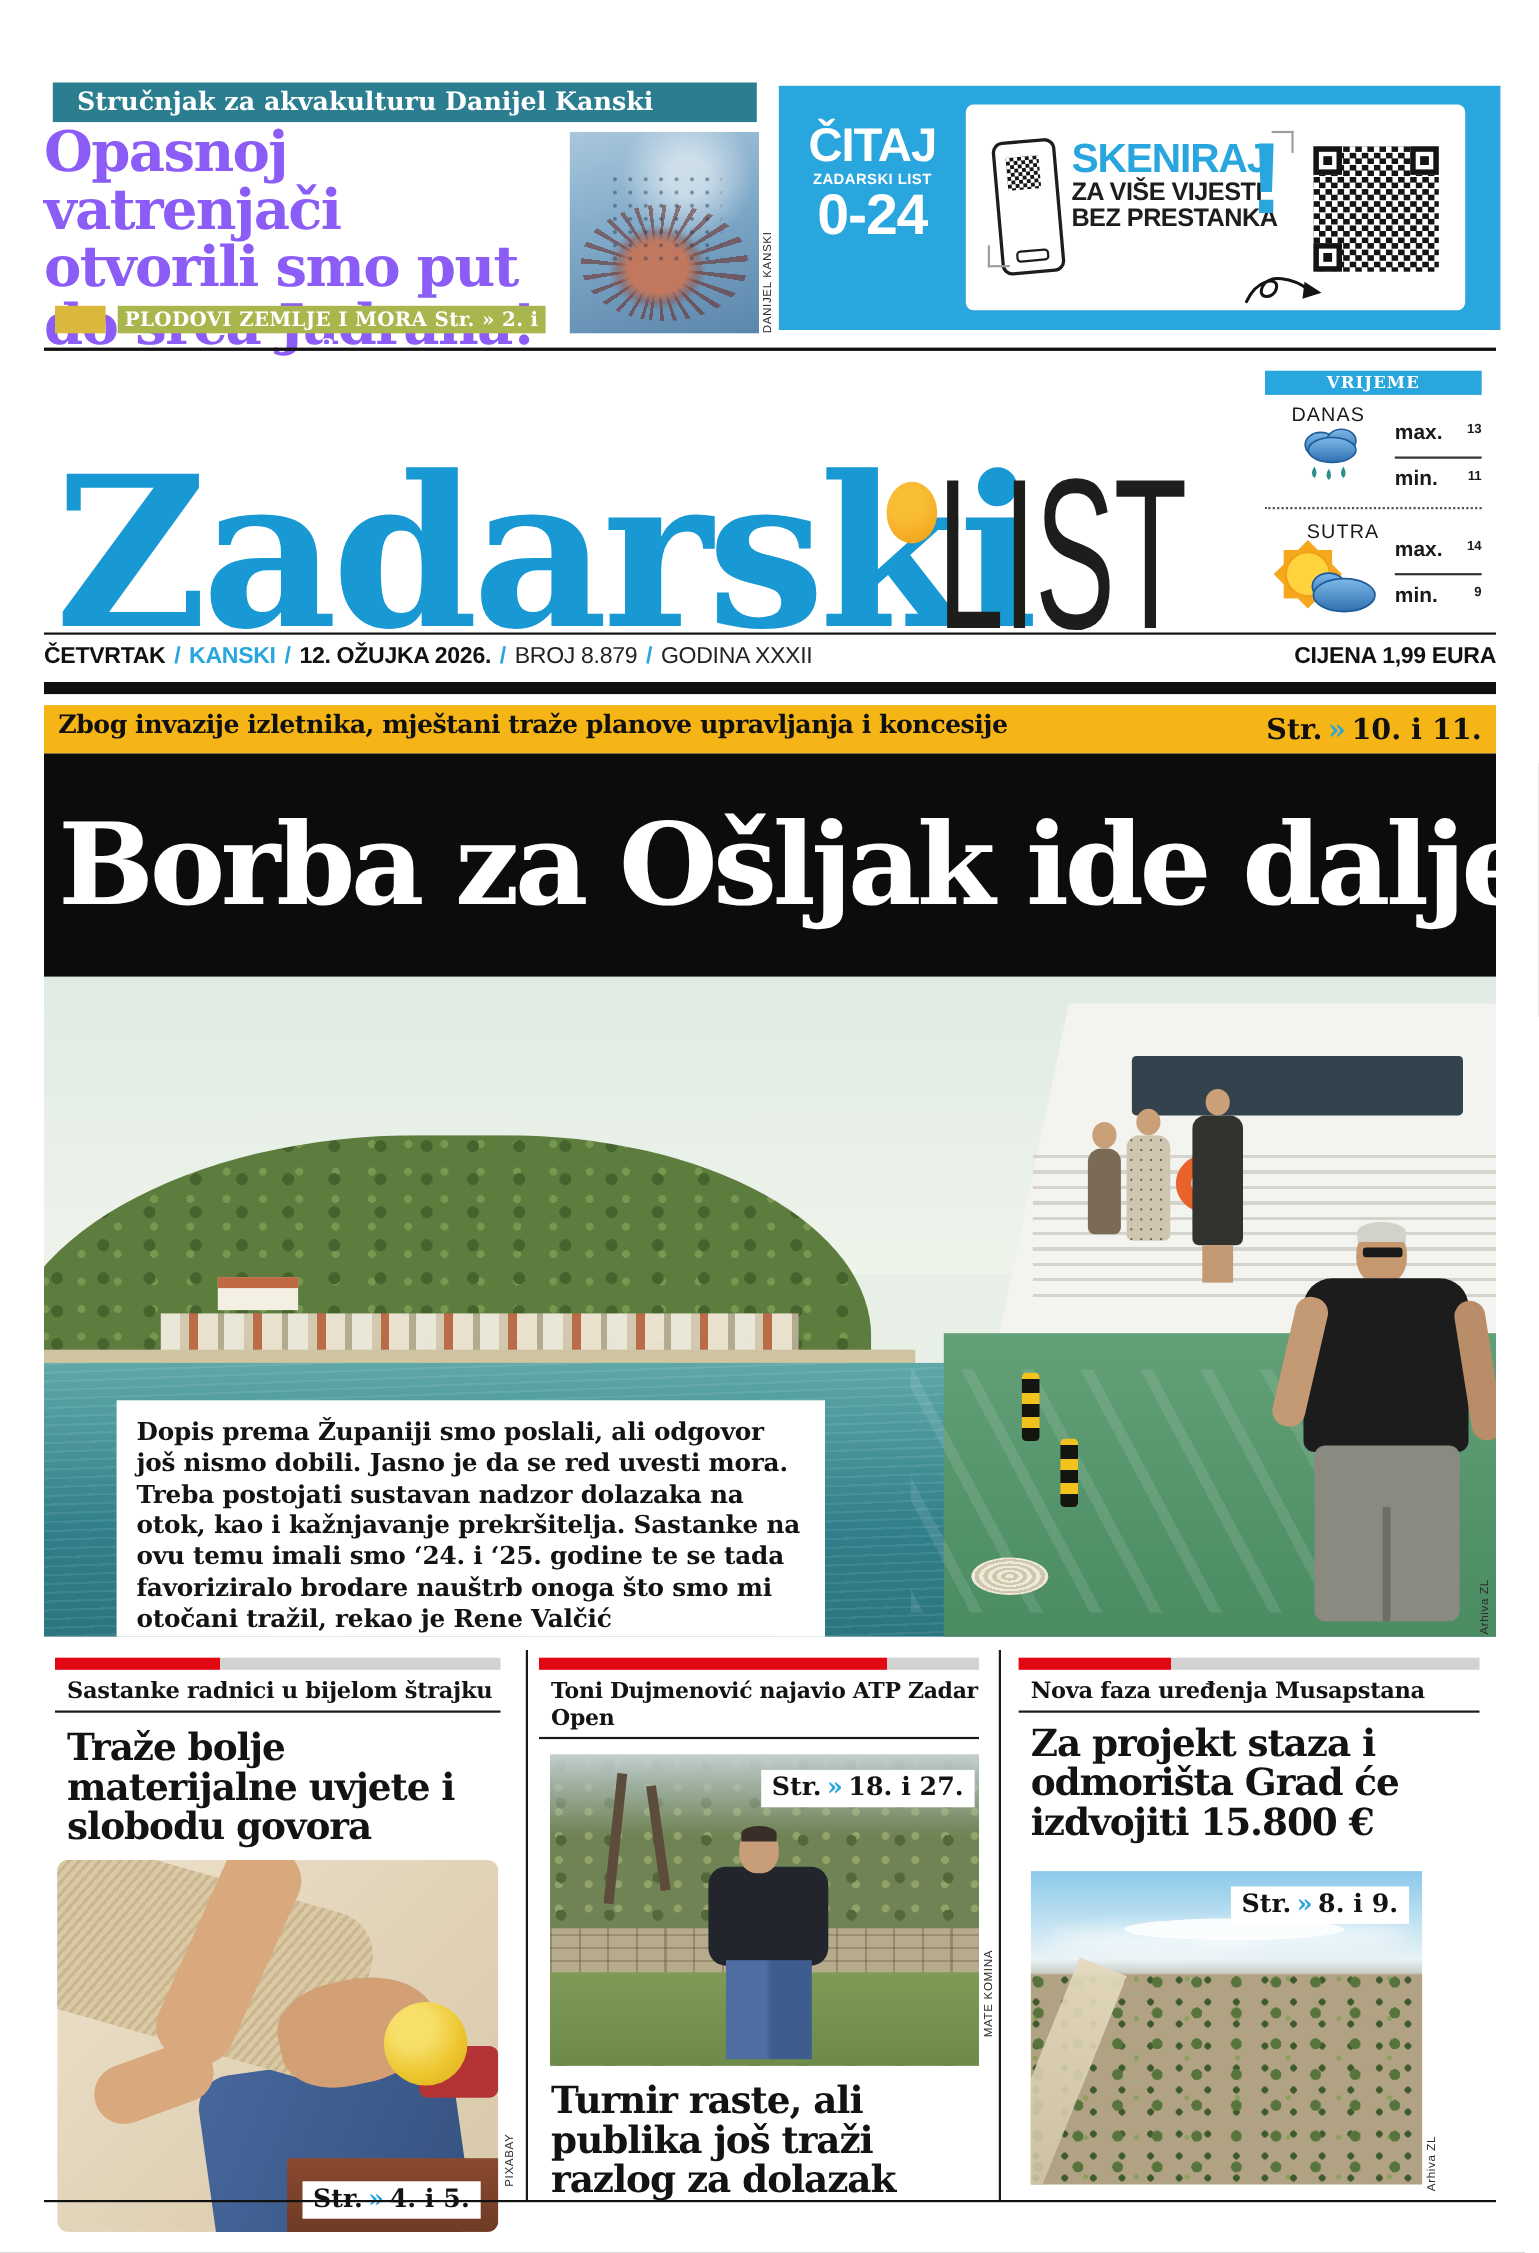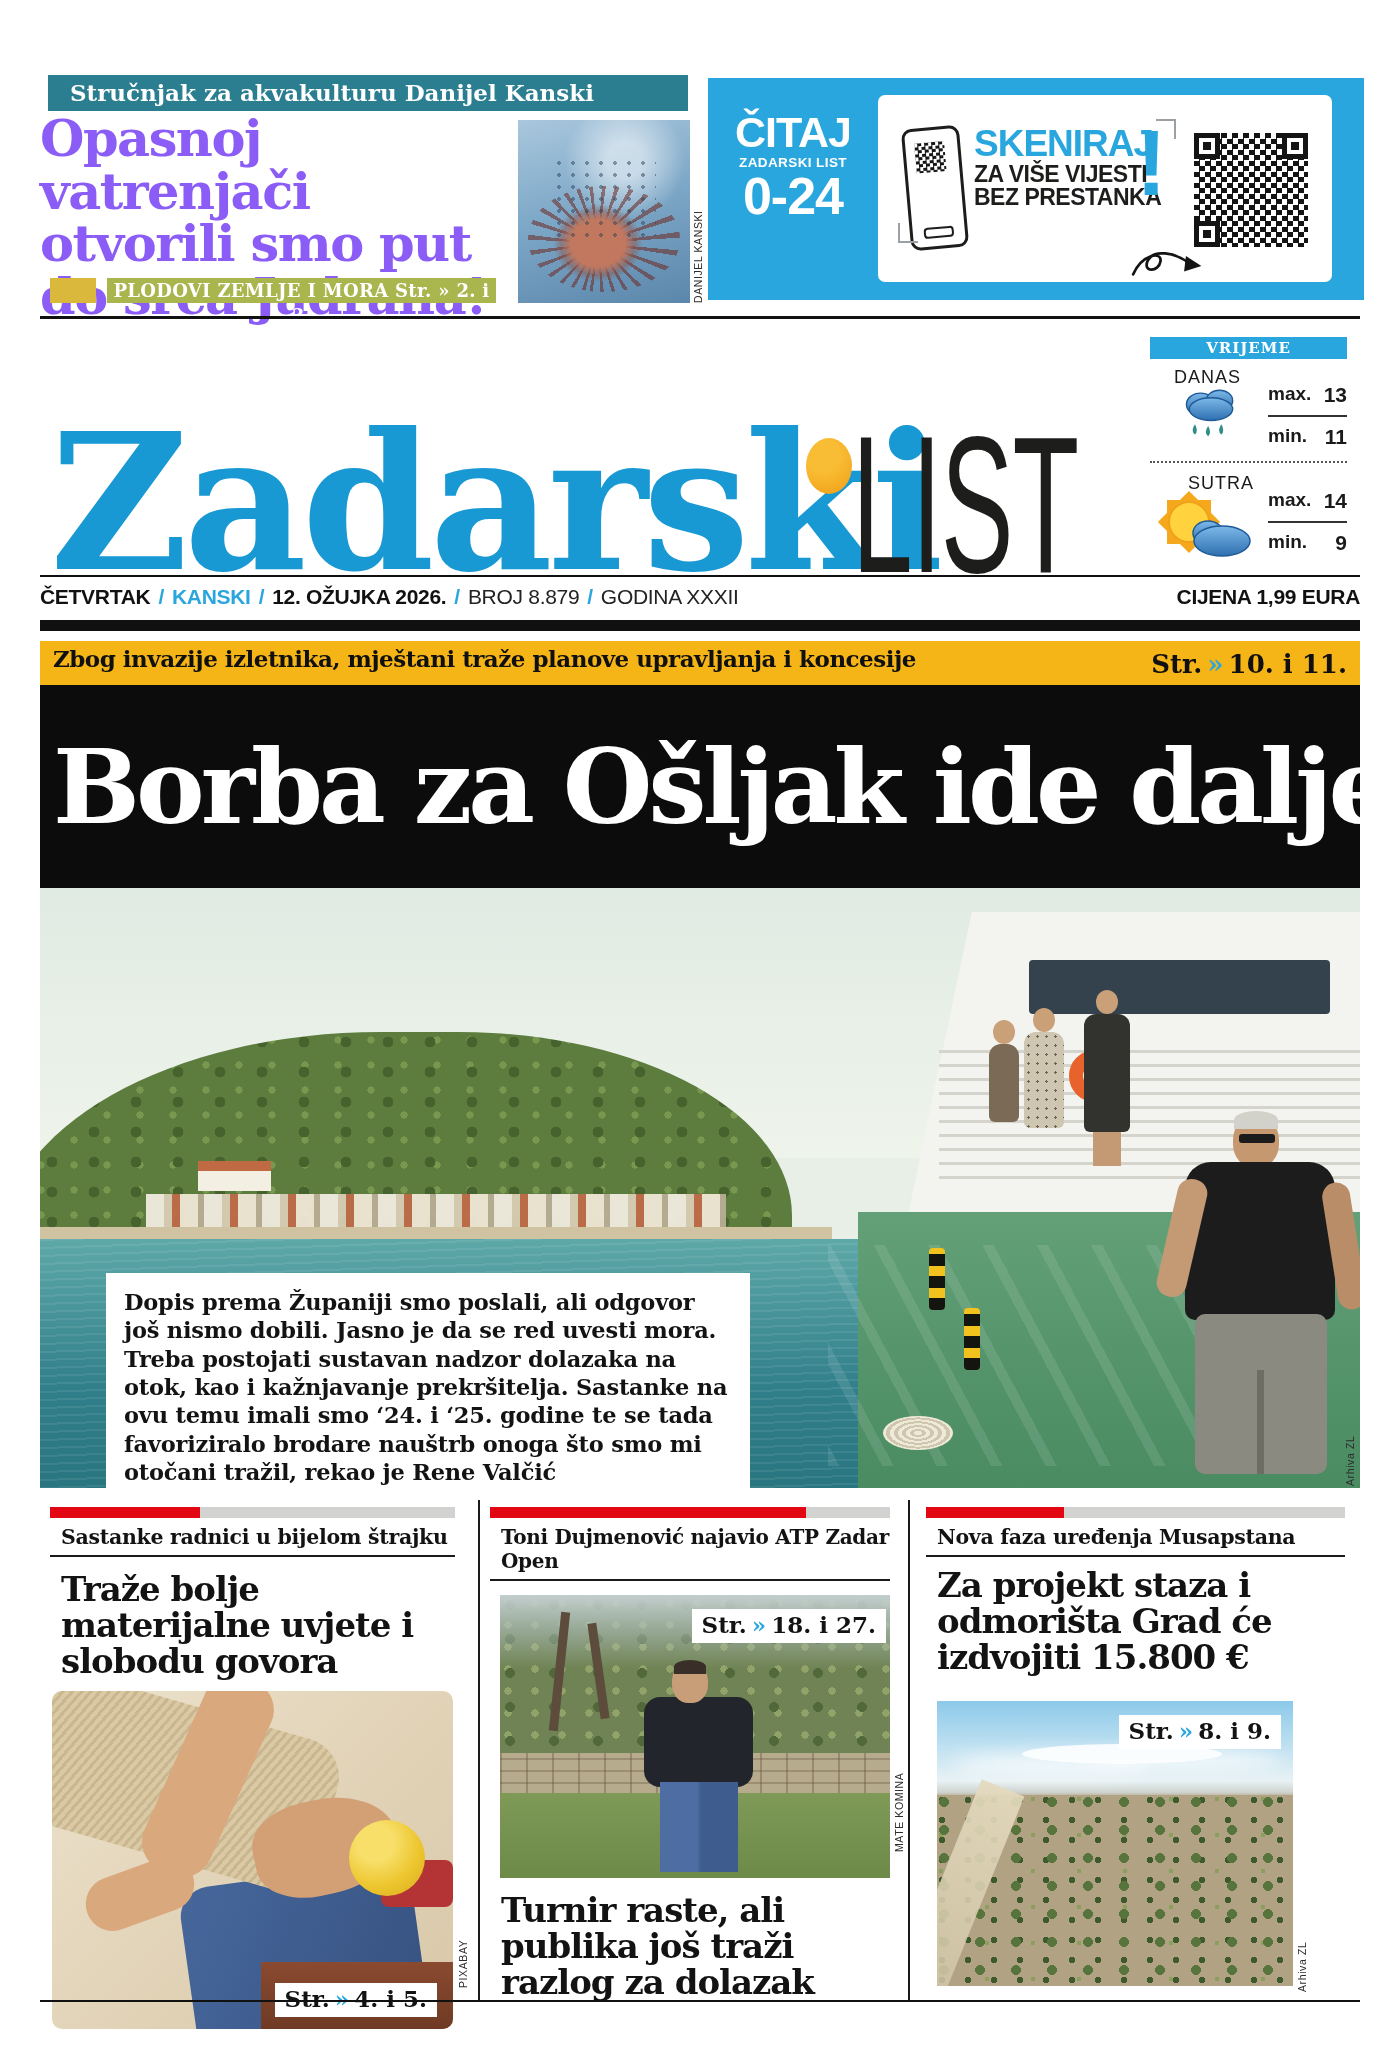--- a/index.html
+++ b/index.html
@@ -61,21 +61,21 @@
          background:radial-gradient(circle at 38% 32%,#f9bc35 0 35%,#f09d14 100%);}
   .m-list{left:852px;top:407px;font-size:195px;line-height:195px;font-weight:400;color:#1d1d1b;
           letter-spacing:-2px;transform:scaleX(.56);transform-origin:0 0;white-space:nowrap;}
 
   
   .weather{left:1150px;top:337px;width:197px;font-size:18px;color:#1a1a1a;}
   .w-bar{height:22px;background:#2aa6de;color:#fff;text-align:center;font-family:"DejaVu Serif",serif;
          font-weight:bold;font-size:15px;line-height:22px;letter-spacing:1px;}
   .w-day{position:absolute;font-size:18px;letter-spacing:1px;color:#1a1a1a;}
   .w-lbl{position:absolute;font-weight:bold;font-size:19px;}
-  .w-val{position:absolute;right:0;font-weight:bold;font-size:21px;}
+  .w-val{position:absolute;right:0;font-weight:bold;font-size:12px;}
   .w-line{position:absolute;left:118px;right:0;height:0;border-top:2px solid #333;}
   .w-dots{position:absolute;left:0;right:0;height:0;border-top:2px dotted #555;}
   .w-icon{position:absolute;}
 
   
   .dateline{left:40px;top:585px;width:1320px;height:28px;font-size:21px;letter-spacing:-.3px;color:#111;}
   .dl-b{font-weight:bold;} .dl-r{font-weight:400;color:#222;}
   .dl-s{color:#2aa6de;font-weight:bold;padding:0 8px;}
   .dl-city{color:#2aa6de;font-weight:bold;}
   .price{position:absolute;right:0;top:0;font-weight:bold;}

